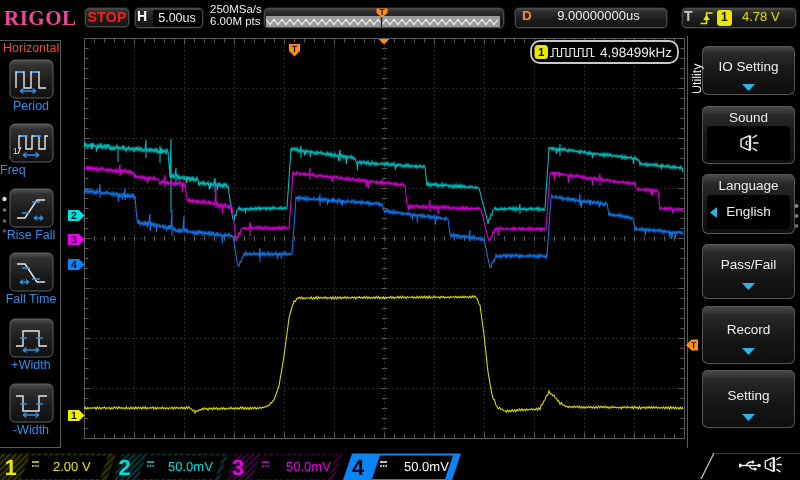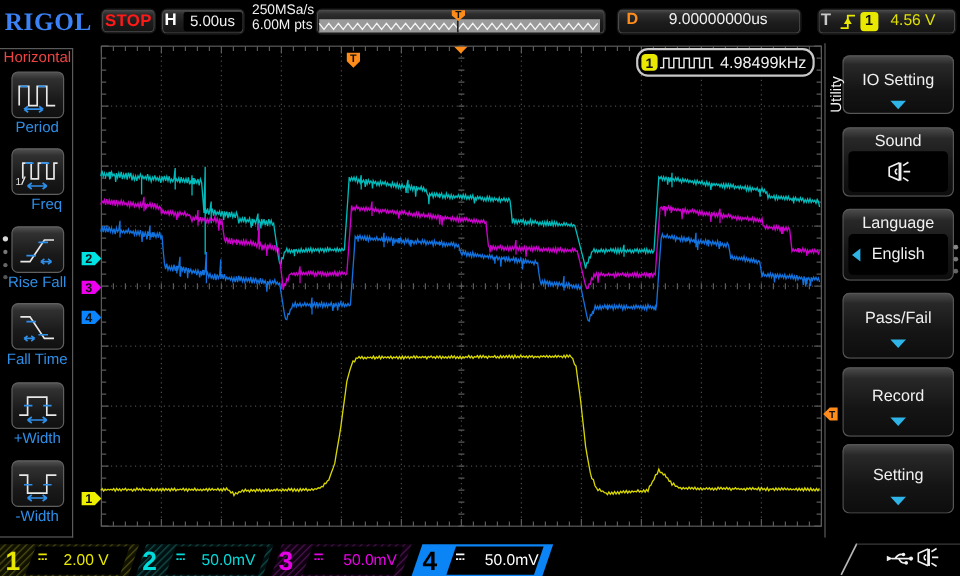--- a/index.html
+++ b/index.html
@@ -10,46 +10,46 @@
 .box { position:absolute; background:linear-gradient(180deg,#4e4e4e 0%,#2e2e2e 18%,#1c1c1c 55%,#141414 100%);
   border:1px solid #1a1a1a; border-radius:5px; box-shadow:inset 0 0 0 1px #4a4a4a; }
 .mbtn { position:absolute; left:702px; width:93px;
   background:linear-gradient(180deg,#4e4e4e 0%,#282828 16%,#151515 58%,#0d0d0d 100%);
   border-radius:6px; box-shadow:inset 0 0 0 1px #565656; color:#f0f0f0;
   font-size:13.5px; text-align:center; }
 </style></head>
 <body>
 <div id="scr">
 
-<div class="abs" style="left:4px;top:6px;width:78px;height:22px;color:#3b82f6;
+<div class="abs" style="left:4px;top:6px;width:78px;height:22px;color:#ec4899;
  font-family:'Liberation Serif',serif;font-weight:bold;font-size:21px;letter-spacing:0.5px;">RIGOL</div>
 <div class="box" style="left:84px;top:6.5px;width:46px;height:21.5px;"></div>
 <div class="abs" style="left:84px;top:6.5px;width:46px;height:21.5px;color:#ff1a1a;font-weight:bold;
  font-size:14px;text-align:center;line-height:21px;letter-spacing:0.3px;">STOP</div>
 <div class="box" style="left:134px;top:6.5px;width:70px;height:22px;"></div>
 <div class="abs" style="left:137px;top:8px;color:#fff;font-weight:bold;font-size:14px;">H</div>
 <div class="abs" style="left:152.5px;top:9.5px;width:49px;height:16.5px;background:#000;border-radius:2px;"></div>
 <div class="abs" style="left:152.5px;top:9.5px;width:49px;height:16.5px;color:#f0f0f0;font-size:12.5px;
  text-align:center;line-height:17px;">5.00us</div>
 <div class="abs" style="left:210px;top:4px;color:#f0f0f0;font-size:11.5px;line-height:11.5px;">250MSa/s<br>6.00M pts</div>
 <div class="box" style="left:263px;top:6.5px;width:242px;height:22px;"></div>
 <div class="box" style="left:514px;top:6.5px;width:154px;height:22px;"></div>
 <div class="abs" style="left:522px;top:8px;color:#ff8c1a;font-weight:bold;font-size:13.5px;">D</div>
 <div class="abs" style="left:536px;top:8px;width:125px;color:#f0f0f0;font-size:13px;text-align:center;">9.00000000us</div>
 <div class="box" style="left:681px;top:6.5px;width:116px;height:22px;"></div>
 <div class="abs" style="left:684px;top:8px;color:#c8c8c8;font-weight:bold;font-size:14px;">T</div>
 <div class="abs" style="left:716.5px;top:10px;width:15.5px;height:15.5px;background:#e8e800;border-radius:3px;"></div>
 <div class="abs" style="left:716.5px;top:10px;width:15.5px;height:15.5px;color:#111;font-weight:bold;font-size:12px;
  text-align:center;line-height:15.5px;">1</div>
-<div class="abs" style="left:742px;top:8.5px;color:#e0e000;font-size:13px;">4.56 V</div>
+<div class="abs" style="left:742px;top:8.5px;color:#e0e000;font-size:13px;">4.78 V</div>
 
 <div class="abs" style="left:3px;top:41px;color:#ef4444;font-size:12.5px;">Horizontal</div>
 <div class="abs" style="left:0;top:40px;width:61px;height:408px;border-right:1px solid #5a5a5a;border-bottom:1px solid #5a5a5a;border-top:1px solid #5a5a5a;"></div>
 <div class="abs" style="left:0;top:99px;width:62px;color:#2e8fe8;font-size:12.5px;text-align:center;">Period</div>
-<div class="abs" style="left:0;top:163px;width:62px;color:#2e8fe8;font-size:12.5px;text-align:center;padding-left:16px;">Freq</div>
+<div class="abs" style="left:0;top:163px;width:62px;color:#2e8fe8;font-size:12.5px;text-align:left;">Freq</div>
 <div class="abs" style="left:0;top:228px;width:62px;color:#2e8fe8;font-size:12.5px;text-align:center;">Rise Fall</div>
 <div class="abs" style="left:0;top:292px;width:62px;color:#2e8fe8;font-size:12.5px;text-align:center;">Fall Time</div>
 <div class="abs" style="left:0;top:358px;width:62px;color:#2e8fe8;font-size:12.5px;text-align:center;">+Width</div>
 <div class="abs" style="left:0;top:423px;width:62px;color:#2e8fe8;font-size:12.5px;text-align:center;">-Width</div>
 
 <div class="abs" style="left:687px;top:36px;width:1px;height:412px;background:#5a5a5a;"></div>
 
 <div class="mbtn" style="top:46px;height:49px;">
   <div style="margin-top:13px;">IO Setting</div>
 </div>

